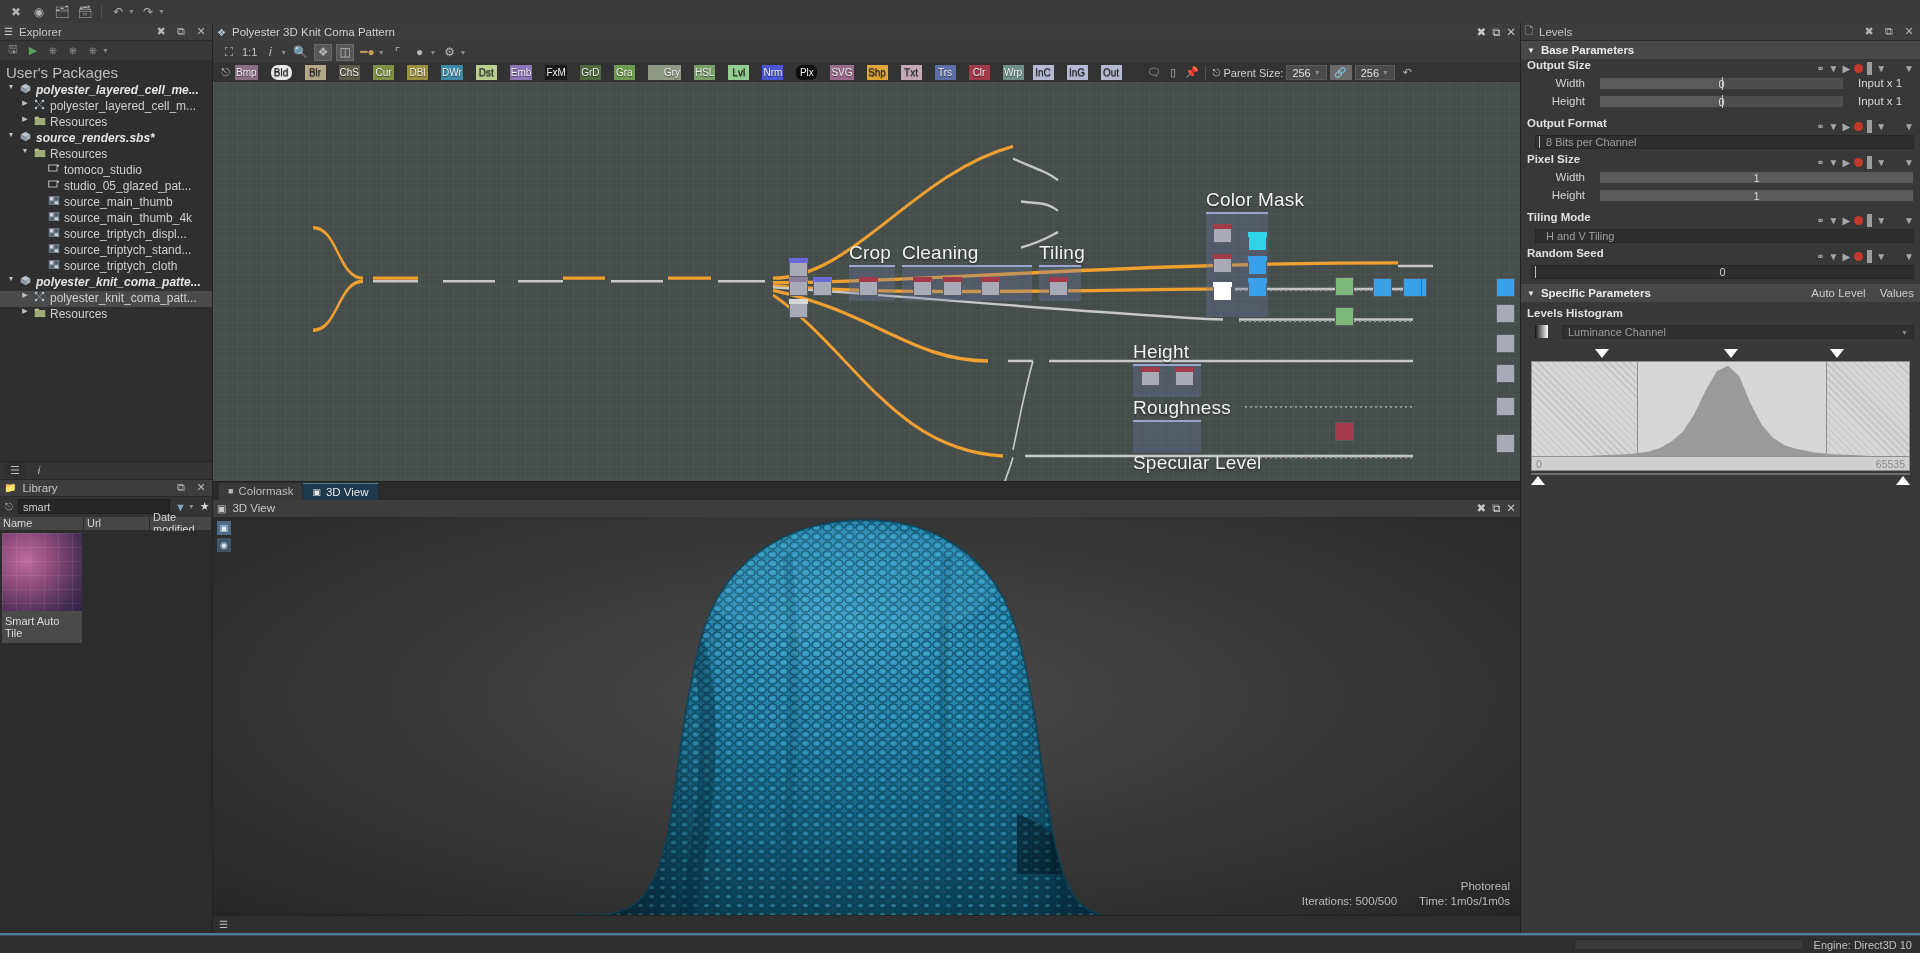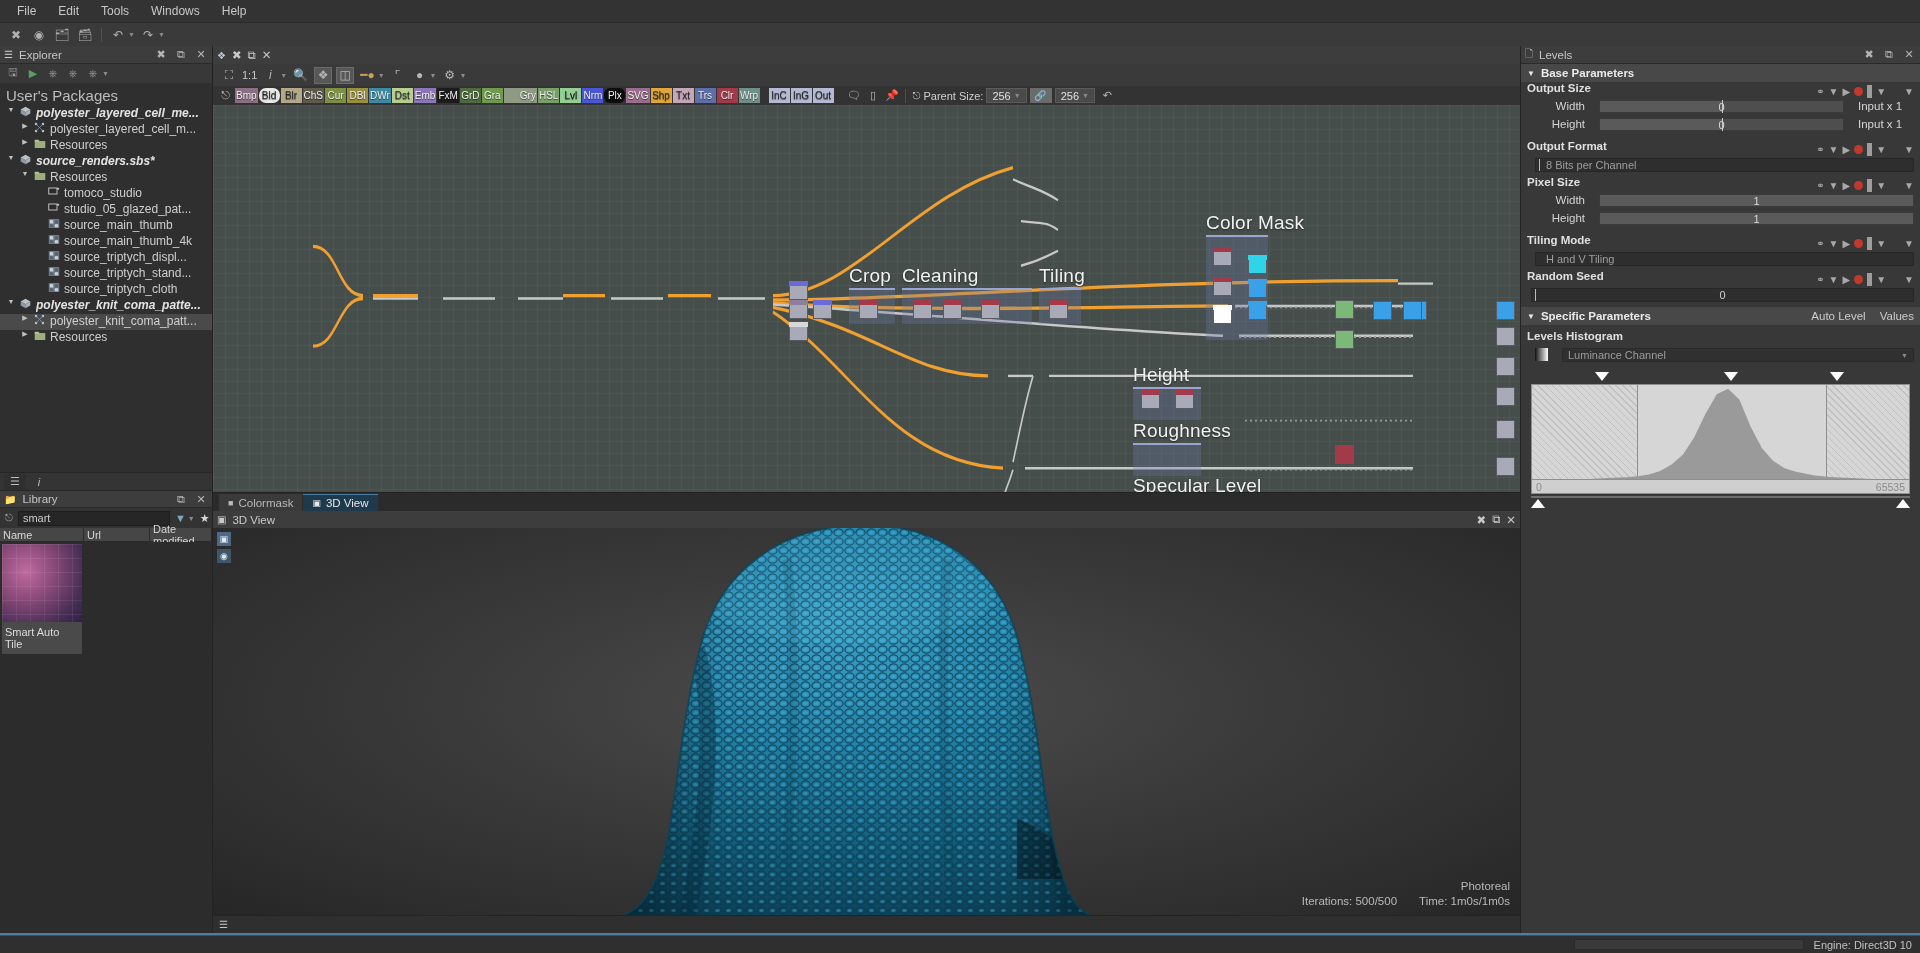--- a/index.html
+++ b/index.html
@@ -94,21 +94,21 @@
 
   .graphtool1{ height:22px; background:#3a3a3a; display:flex; align-items:center; gap:4px; padding-left:7px; }
   .graphtool1 .lbl{ font-size:11px; color:#c8c8c8; }
   .gbtn{ height:17px; min-width:18px; display:flex; align-items:center; justify-content:center;
          color:#b6b6b6; font-size:12px; padding:0 2px; }
   .gbtn.active{ background:#575757; border:1px solid #6a6a6a; }
 
   
   .nodebar{ height:19px; background:#333333; display:flex; align-items:center; padding-left:3px; gap:0px; }
   .nb{ height:15px; min-width:21px; font-size:10px; color:#f0f0f0; display:flex;
-       align-items:center; justify-content:center; margin-right:1px; padding:0 1px;
+       align-items:center; justify-content:center; margin-right:13px; padding:0 1px;
        text-shadow:0 1px 1px rgba(0,0,0,.6); }
   .nbsep{ width:10px; }
   .nbtool{ width:19px;height:15px;display:flex;align-items:center;justify-content:center;color:#bbb;font-size:11px;}
   .psz{ display:flex; align-items:center; gap:3px; font-size:11px; color:#cfcfcf; margin-left:4px;}
   .pszbox{ background:#4a4a4a; border:1px solid #5b5b5b; height:15px; display:flex; align-items:center;
            padding:0 5px; gap:6px; font-size:11px; color:#e0e0e0;}
   .pszlink{ width:22px;height:15px;background:#6b6b6b;display:flex;align-items:center;justify-content:center;
             color:#d8d8d8;font-size:10px;}
 
   
@@ -199,27 +199,20 @@
               border-top:1px solid #3c4f5e; font-size:11px; color:#b0b0b0; }
   .statusbar .progress{ width:230px; height:11px; background:#3a3a3a; border:1px solid #2a2a2a; margin-left:auto;}
   .statusbar .eng{ padding:0 8px 0 10px; color:#c0c0c0; }
   .accentline{ height:2px; background:#4a7fa5; }
 </style>
 </head>
 <body>
 
 <div class="app">
 
-  <div class="menubar">
-    <div class="mi">File</div>
-    <div class="mi">Edit</div>
-    <div class="mi">Tools</div>
-    <div class="mi">Windows</div>
-    <div class="mi">Help</div>
-  </div>
 
   <div class="maintool">
     <div class="tbtn">✖</div>
     <div class="tbtn">◉</div>
     <div class="tbtn">🗂</div>
     <div class="tbtn">🗃</div>
     <div class="tsep"></div>
     <div class="tbtn">↶</div>
     <div class="tiny-caret">▼</div>
     <div class="tbtn">↷</div>
@@ -475,20 +468,21 @@
           <div class="libthumb"></div>
           <div class="libcap">Smart Auto Tile</div>
         </div>
       </div>
     </div>
 
     <div class="centercol">
 
       <div class="graphTitle">
         <span style="font-size:10px;color:#bcd;">❖</span>
+        <span class="gt">Polyester 3D  Knit Coma Pattern</span>
         <span class="pbtn">✖</span>
         <span class="pbtn">⧉</span>
         <span class="pbtn">✕</span>
       </div>
 
       <div class="graphtool1">
         <div class="gbtn">⛶</div>
         <div class="lbl">1:1</div>
         <div class="gbtn">
             <i>i</i>

